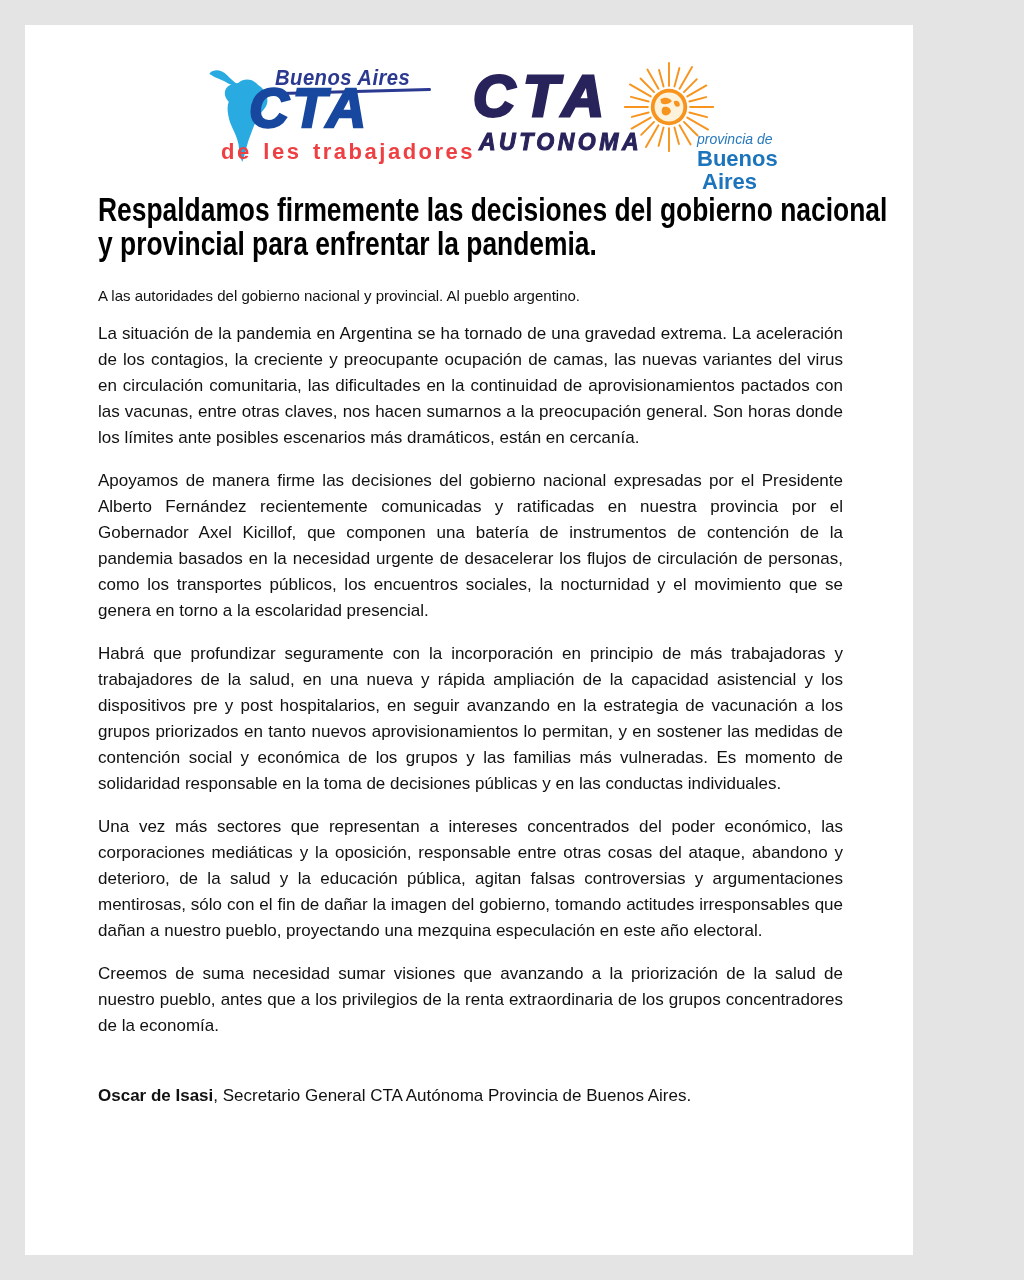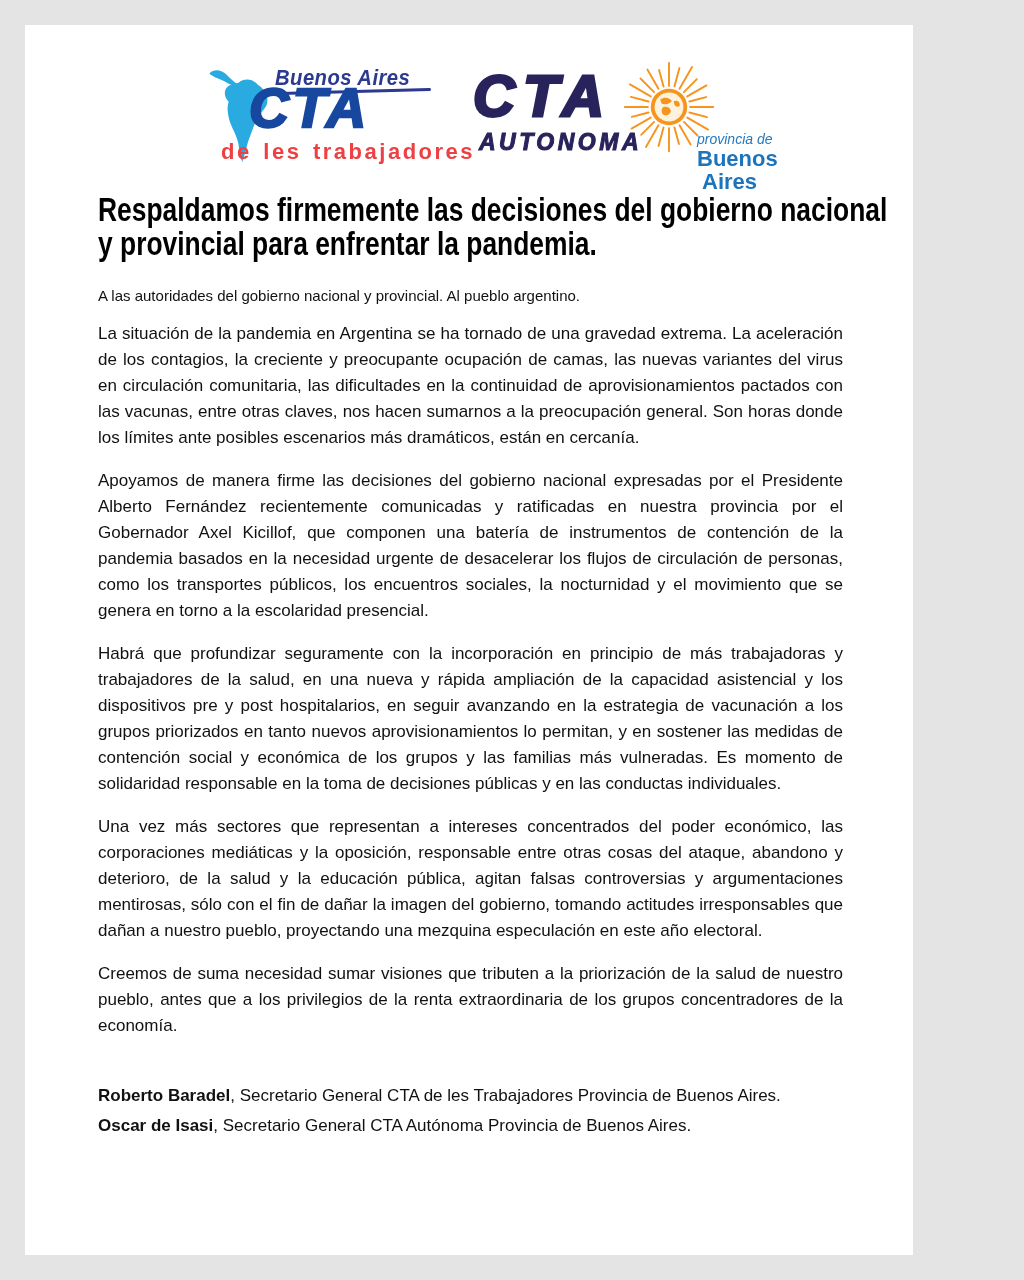--- a/index.html
+++ b/index.html
@@ -189,20 +189,19 @@
     <div class="t-line">Respaldamos firmemente las decisiones del gobierno nacional</div>
     <div class="t-line">y provincial para enfrentar la pandemia.</div>
   </h1>
 
   <p class="salutation">A las autoridades del gobierno nacional y provincial. Al pueblo argentino.</p>
 
   <p class="body-par">La situación de la pandemia en Argentina se ha tornado de una gravedad extrema. La aceleración de los contagios, la creciente y preocupante ocupación de camas, las nuevas variantes del virus en circulación comunitaria, las dificultades en la continuidad de aprovisionamientos pactados con las vacunas, entre otras claves, nos hacen sumarnos a la preocupación general. Son horas donde los límites ante posibles escenarios más dramáticos, están en cercanía.</p>
   <p class="body-par">Apoyamos de manera firme las decisiones del gobierno nacional expresadas por el Presidente Alberto Fernández recientemente comunicadas y ratificadas en nuestra provincia por el Gobernador Axel Kicillof, que componen una batería de instrumentos de contención de la pandemia basados en la necesidad urgente de desacelerar los flujos de circulación de personas, como los transportes públicos, los encuentros sociales, la nocturnidad y el movimiento que se genera en torno a la escolaridad presencial.</p>
   <p class="body-par">Habrá que profundizar seguramente con la incorporación en principio de más trabajadoras y trabajadores de la salud, en una nueva y rápida ampliación de la capacidad asistencial y los dispositivos pre y post hospitalarios, en seguir avanzando en la estrategia de vacunación a los grupos priorizados en tanto nuevos aprovisionamientos lo permitan, y en sostener las medidas de contención social y económica de los grupos y las familias más vulneradas. Es momento de solidaridad responsable en la toma de decisiones públicas y en las conductas individuales.</p>
   <p class="body-par">Una vez más sectores que representan a intereses concentrados del poder económico, las corporaciones mediáticas y la oposición, responsable entre otras cosas del ataque, abandono y deterioro, de la salud y la educación pública, agitan falsas controversias y argumentaciones mentirosas, sólo con el fin de dañar la imagen del gobierno, tomando actitudes irresponsables que dañan a nuestro pueblo, proyectando una mezquina especulación en este año electoral.</p>
-  <p class="body-par">Creemos de suma necesidad sumar visiones que tributen a la priorización de la salud de nuestro pueblo, antes que a los privilegios de la renta extraordinaria de los grupos concentradores de la economía.</p>
+  <p class="body-par">Creemos de suma necesidad sumar visiones que avanzando a la priorización de la salud de nuestro pueblo, antes que a los privilegios de la renta extraordinaria de los grupos concentradores de la economía.</p>
 
   <div class="signatures">
-    <div class="sig-line"><strong>Roberto Baradel</strong><span>, Secretario General CTA de les Trabajadores Provincia de Buenos Aires.</span></div>
     <div class="sig-line"><strong>Oscar de Isasi</strong><span>, Secretario General CTA Autónoma Provincia de Buenos Aires.</span></div>
   </div>
 
 </div>
 
 </body></html>

